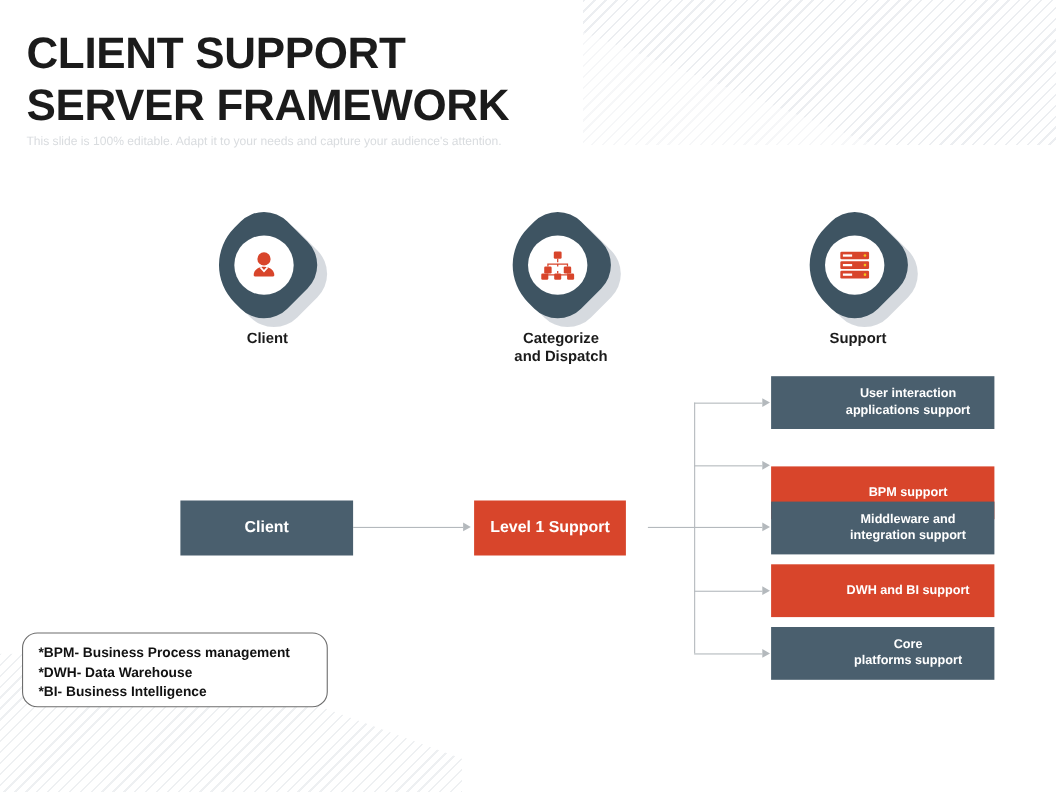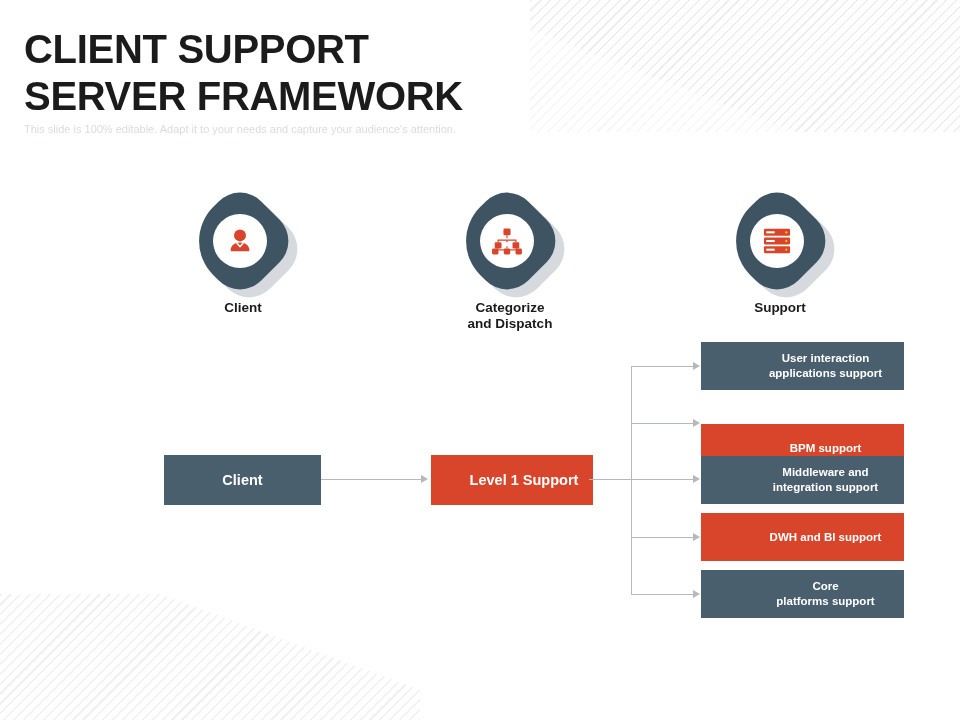--- a/index.html
+++ b/index.html
@@ -151,21 +151,20 @@
 
   #box-client {
     left: 164px; top: 455px;
     width: 157px; height: 50px;
     font-size: 14.5px;
   }
   #box-level1 {
     left: 431px; top: 455px;
     width: 138px; height: 50px;
     font-size: 14.5px;
-    padding-left: 24px;
   }
   .right-box {
     left: 701px;
     width: 157px;
     height: 48px;
     font-size: 11.5px;
     padding-left: 46px;
   }
 
   
@@ -329,14 +328,19 @@
     </div>
   </div>
 
   <div class="flow-box right-box box-slate" style="top:570px;">
     <div>
       <div>Core</div>
       <div>platforms support</div>
     </div>
   </div>
 
+  <div id="legend">
+    <div class="legend-line">*BPM- Business  Process management</div>
+    <div class="legend-line">*DWH- Data Warehouse</div>
+    <div class="legend-line">*BI- Business  Intelligence</div>
+  </div>
 
 </div>
 
 </body></html>

